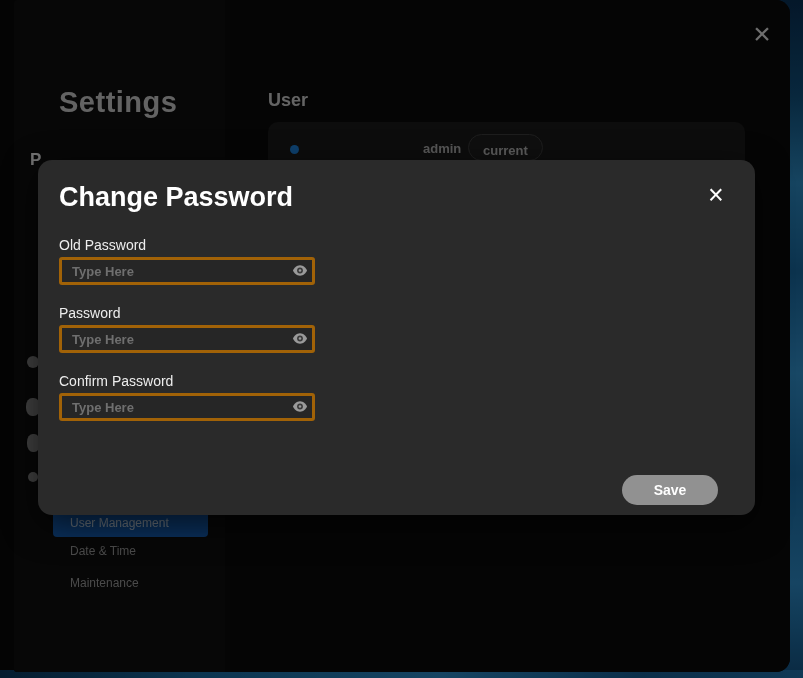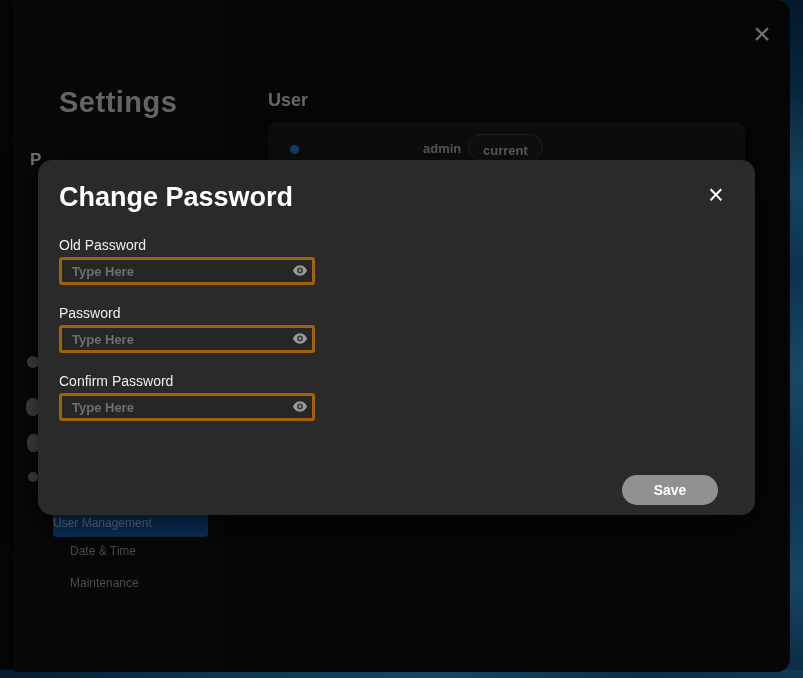--- a/index.html
+++ b/index.html
@@ -32,21 +32,21 @@
 
   .icon-frag { position:absolute; background:#8a8a8a; }
   .icon-frag.f1 { left:13px; top:356px; width:12px; height:12px; border-radius:50%; }
   .icon-frag.f2 { left:12px; top:398px; width:14px; height:18px; border-radius:45%; }
   .icon-frag.f3 { left:13px; top:434px; width:13px; height:18px; border-radius:45%; }
   .icon-frag.f4 { left:14px; top:472px; width:10px; height:10px; border-radius:50%; }
 
   .menu-item-active {
     position:absolute; left:39px; top:510px; width:155px; height:27px;
     background:#1565c0; border-radius:4px; color:#d9ecff; font-size:12px;
-    line-height:27px; cursor:pointer;
+    line-height:27px; padding-left:17px; cursor:pointer;
   }
   .menu-item { position:absolute; left:56px; font-size:12px; color:#9c9c9c; cursor:pointer; }
   .menu-item.dt { top:544px; }
   .menu-item.mt { top:576px; }
 
   .content-heading { position:absolute; left:43px; top:90px; font-size:18px; font-weight:bold; color:#d2d2d2; }
   .user-card { position:absolute; left:43px; top:122px; width:477px; height:70px; background:#1c1c1c; border-radius:10px; }
   .radio-dot { position:absolute; left:22px; top:23px; width:9px; height:9px; border-radius:50%; background:#1e88e5; cursor:pointer; }
   .role-badge {
     position:absolute; left:37px; top:12px; height:27px; line-height:25px; padding:0 18px;

